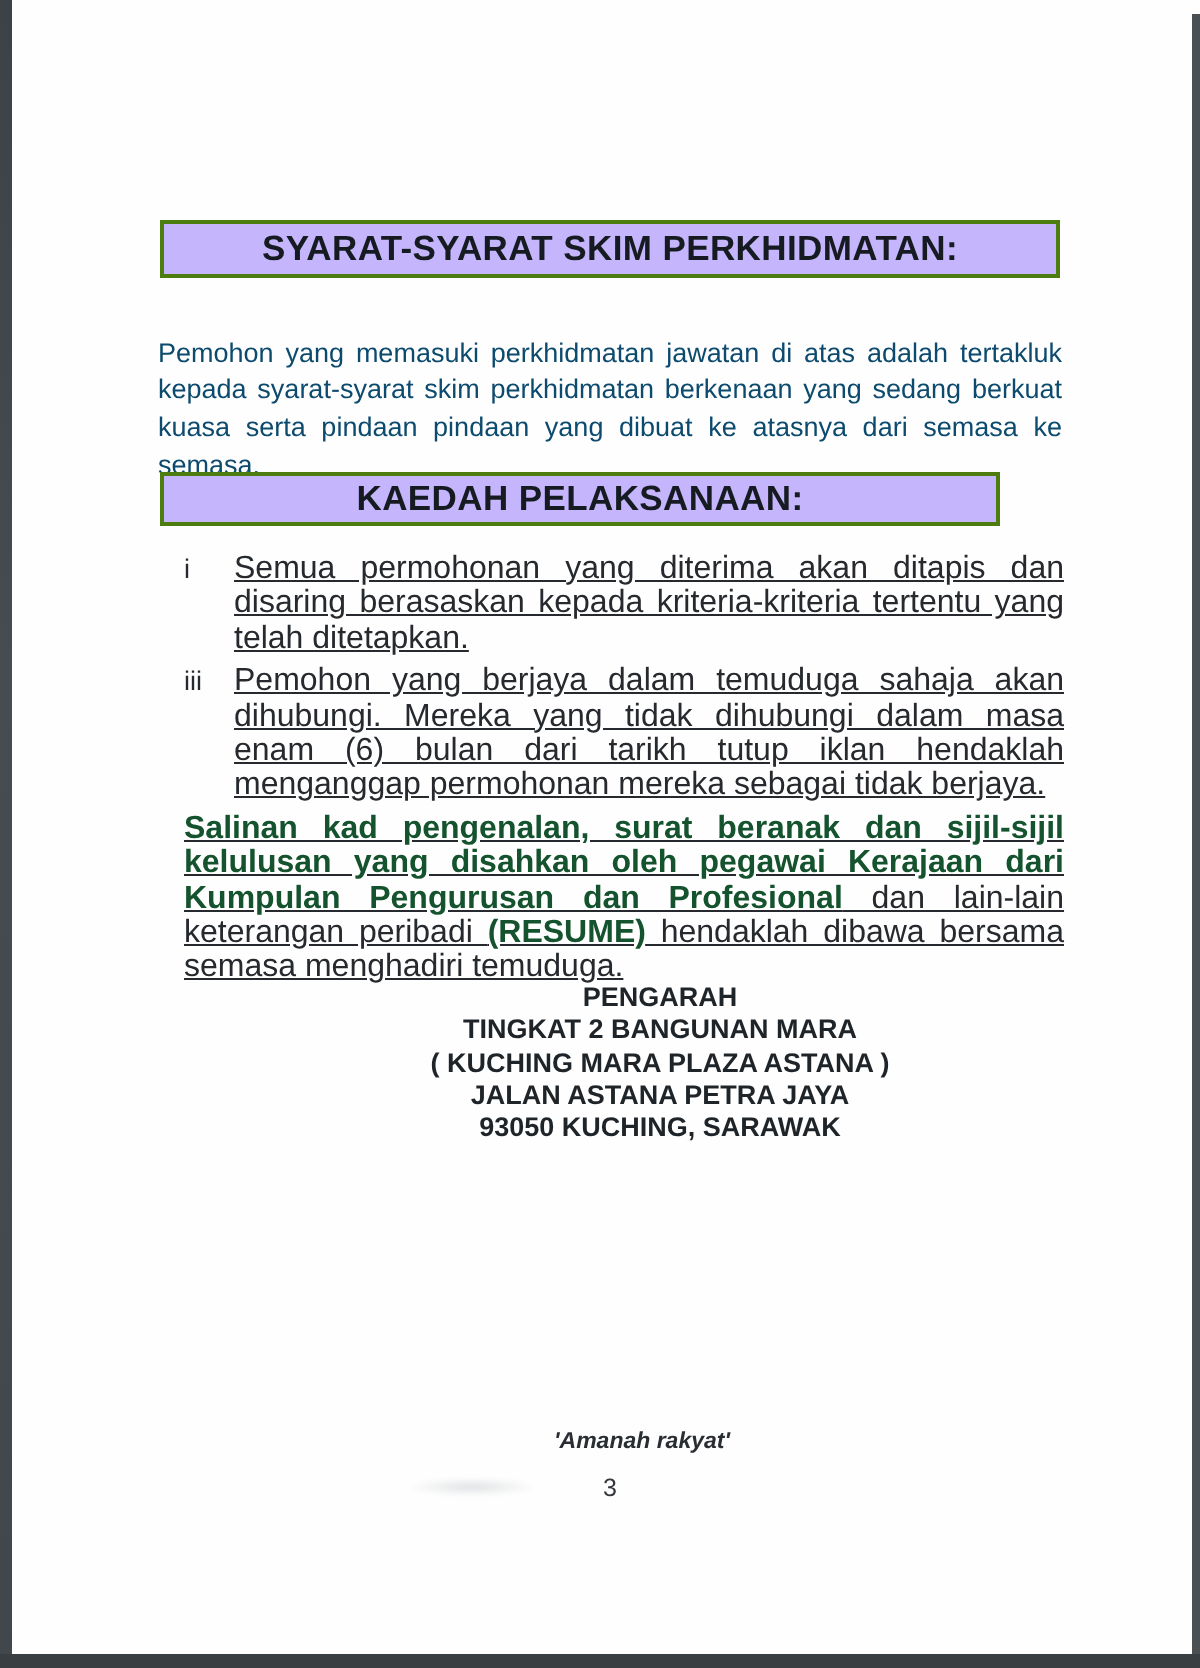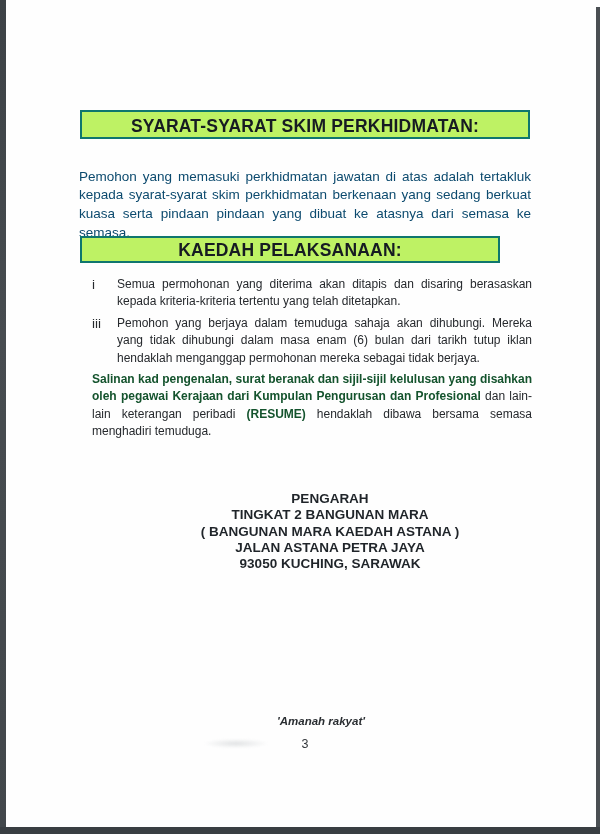--- a/index.html
+++ b/index.html
@@ -12,35 +12,35 @@
   .page{position:relative;width:600px;height:834px;background:#fefefe;}
   
   .edge{position:absolute;background:#43484c;}
   .edge-left{left:0;top:0;width:6px;height:834px;
     background:linear-gradient(to bottom,#3d4246 0%,#474c50 40%,#42474b 100%);}
   .edge-right{right:0;top:7px;width:4px;height:827px;background:#4a4f53;}
   .edge-bottom{left:0;bottom:0;width:600px;height:7px;background:#393e42;}
   
   .header-box{
     position:absolute;left:80px;width:450px;height:29px;
-    background:#bef264;border:2px solid #0f766e;box-sizing:border-box;
-    display:flex;align-items:flex-end;justify-content:center;
+    background:#c4b5fd;border:2px solid #4d7c0f;box-sizing:border-box;
+    display:flex;align-items:center;justify-content:center;
   }
   .header-box .title{
     font-size:17.5px;font-weight:bold;color:#161b22;letter-spacing:.2px;
     white-space:nowrap;
   }
   .para{
     position:absolute;left:79px;top:154px;width:452px;
     font-size:13.5px;line-height:18.7px;color:#0c4a6e;text-align:justify;
   }
   .list{position:absolute;left:92px;top:276px;width:440px;color:#26292d;}
   .li{display:flex;margin-bottom:4px;}
   .num{flex:0 0 25px;font-size:13.5px;line-height:17.4px;color:#26292d;}
-  .txt{flex:1;font-size:12px;line-height:17.4px;text-align:justify;}
+  .txt{flex:1;font-size:16px;line-height:17.4px;text-align:justify;text-decoration:underline;}
   .b{font-weight:bold;color:#14532d;}
   .address{
     position:absolute;left:330px;top:491px;transform:translateX(-50%);
     text-align:center;font-weight:bold;font-size:13.5px;line-height:16.3px;
     color:#1f2429;white-space:nowrap;
   }
   .motto{
     position:absolute;left:321px;top:715px;transform:translateX(-50%);
     font-size:11.5px;font-weight:bold;font-style:italic;color:#2a2e32;
     white-space:nowrap;
@@ -84,21 +84,21 @@
       <span class="txt"><span>Pemohon yang berjaya dalam temuduga sahaja akan dihubungi. Mereka yang tidak dihubungi dalam masa enam (6) bulan dari tarikh tutup iklan hendaklah menganggap permohonan mereka sebagai tidak berjaya.</span></span>
     </div>
     <div class="li">
       <span class="txt"><span class="b">Salinan kad pengenalan, surat beranak dan sijil-sijil kelulusan yang disahkan oleh pegawai Kerajaan dari Kumpulan Pengurusan dan Profesional</span><span> dan lain-lain keterangan peribadi </span><span class="b">(RESUME)</span><span> hendaklah dibawa bersama semasa menghadiri temuduga.</span></span>
     </div>
   </div>
 
   <div class="address">
     <div>PENGARAH</div>
     <div>TINGKAT 2 BANGUNAN MARA</div>
-    <div>( BANGUNAN MARA KAEDAH ASTANA )</div>
+    <div>( KUCHING MARA PLAZA ASTANA )</div>
     <div>JALAN ASTANA PETRA JAYA</div>
     <div>93050 KUCHING, SARAWAK</div>
   </div>
 
   <div class="smudge"></div>
 
   <div class="motto">'Amanah rakyat'</div>
   <div class="pagenum">3</div>
 
 </div>

